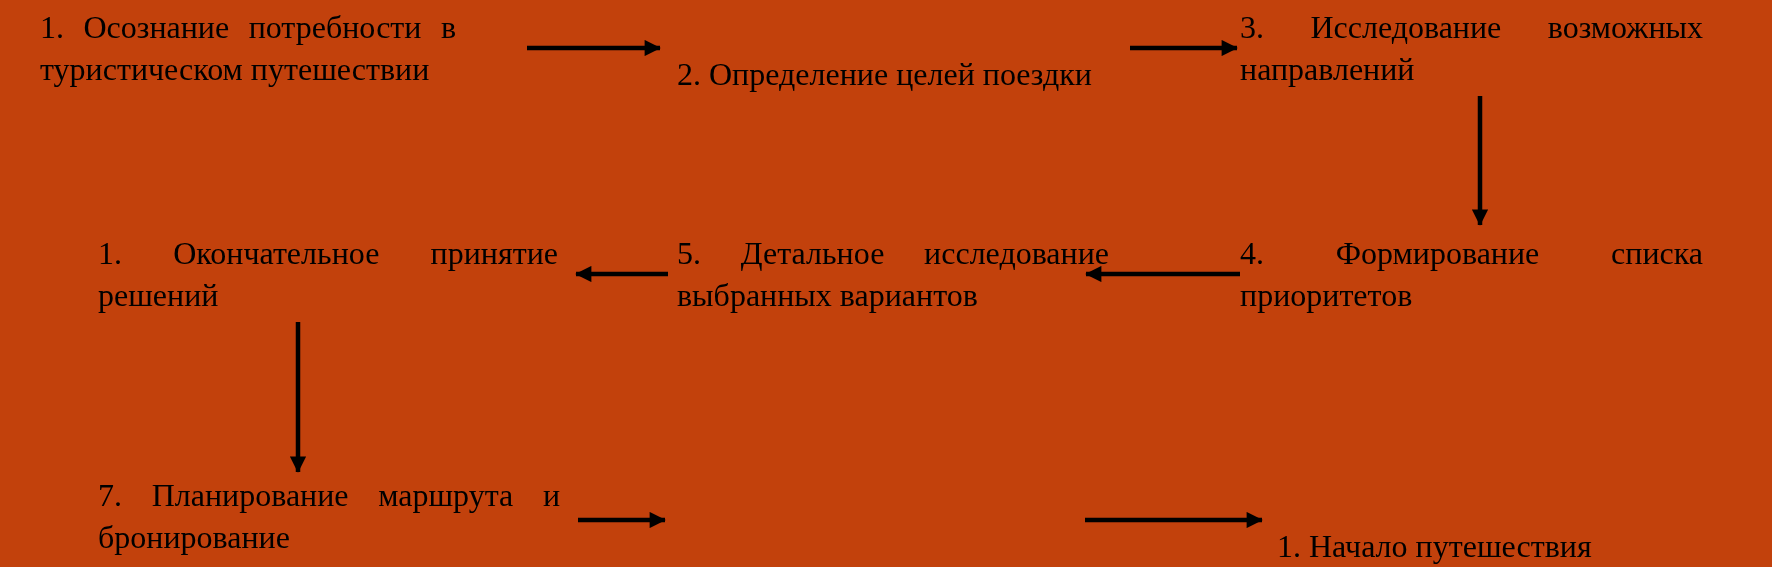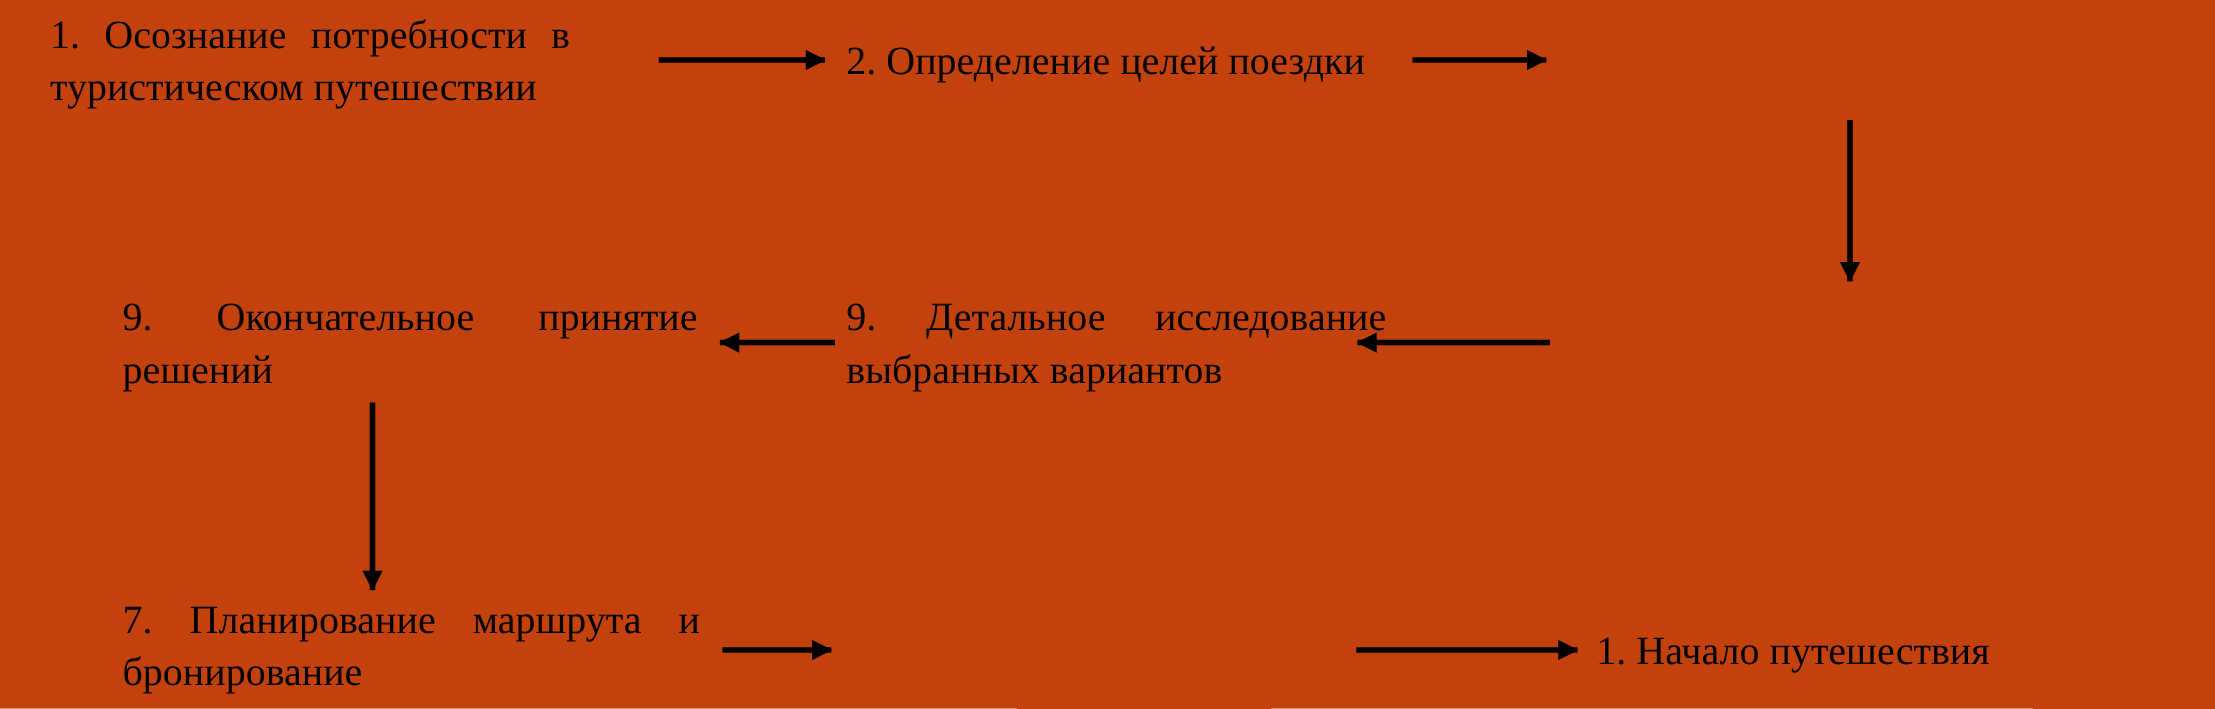--- a/index.html
+++ b/index.html
@@ -12,21 +12,21 @@
     color: #000000;
     overflow: hidden;
   }
   .step {
     position: absolute;
     font-size: 32px;
     line-height: 42px;
     text-align: justify;
     color: #000000;
   }
-  .single { white-space: nowrap; text-align: right; }
+  .single { white-space: nowrap; text-align: right; margin-top: 26px; }
   .s1 { left: 40px;   top: 6px;   width: 416px; }
   .s2 { left: 677px;  top: 27px; }
   .s3 { left: 1240px; top: 6px;   width: 463px; }
   .s4 { left: 1240px; top: 232px; width: 463px; }
   .s5 { left: 677px;  top: 232px; width: 432px; }
   .s6 { left: 98px;   top: 232px; width: 460px; }
   .s7 { left: 98px;   top: 474px; width: 462px; }
   .s8 { left: 677px;  top: 474px; width: 432px; }
   .s9 { left: 1277px; top: 499px; }
   .arrows {
@@ -55,18 +55,20 @@
     <line x1="1480" y1="96" x2="1480" y2="225" marker-end="url(#ah)"></line>
     <line x1="1240" y1="274" x2="1086" y2="274" marker-end="url(#ah)"></line>
     <line x1="668" y1="274" x2="576" y2="274" marker-end="url(#ah)"></line>
     <line x1="298" y1="322" x2="298" y2="472" marker-end="url(#ah)"></line>
     <line x1="578" y1="520" x2="665" y2="520" marker-end="url(#ah)"></line>
     <line x1="1085" y1="520" x2="1262" y2="520" marker-end="url(#ah)"></line>
   </svg>
 
   <div class="step s1">1. Осознание потребности в туристическом путешествии</div>
   <div class="step s2 single">2. Определение целей поездки</div>
-  <div class="step s5">9. Детальное исследование выбранных вариантов</div>
-  <div class="step s6">9. Окончательное принятие решений</div>
+  <div class="step s3">3. Исследование возможных направлений</div>
+  <div class="step s4">4. Формирование списка приоритетов</div>
+  <div class="step s5">5. Детальное исследование выбранных вариантов</div>
+  <div class="step s6">1. Окончательное принятие решений</div>
   <div class="step s7">7. Планирование маршрута и бронирование</div>
   <div class="step s9 single">1. Начало путешествия</div>
 
 </div>
 
 </body></html>

